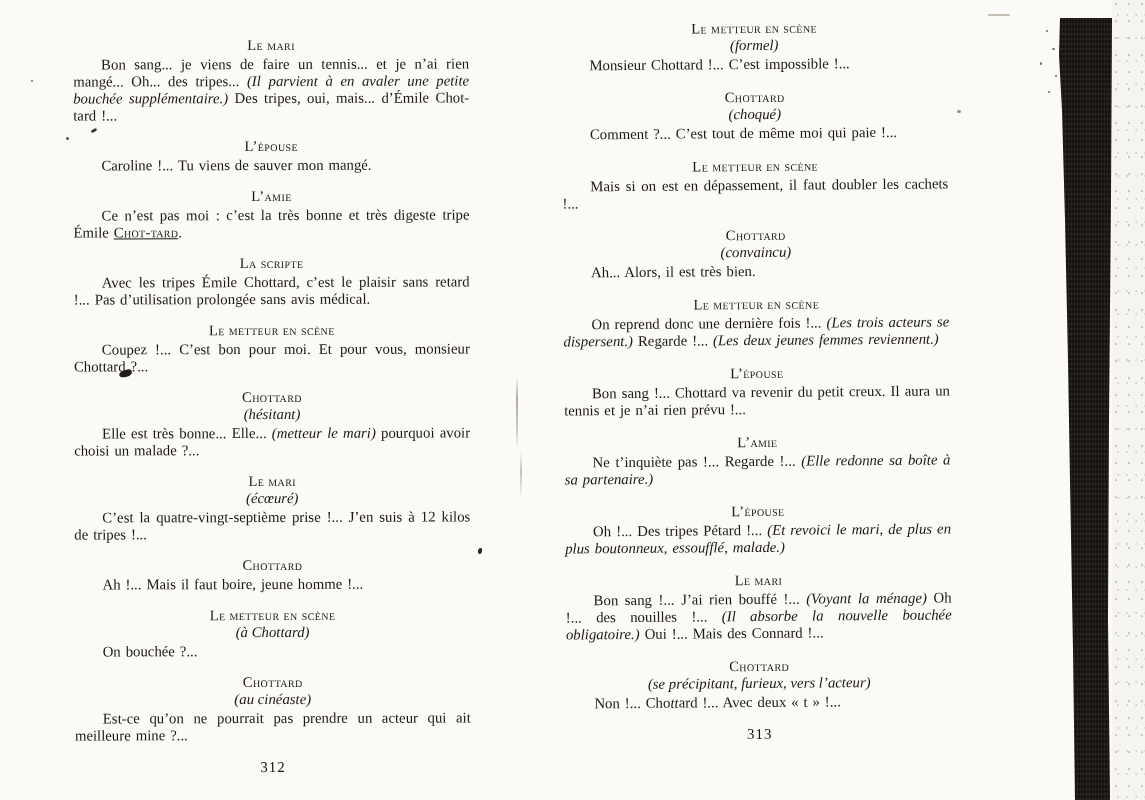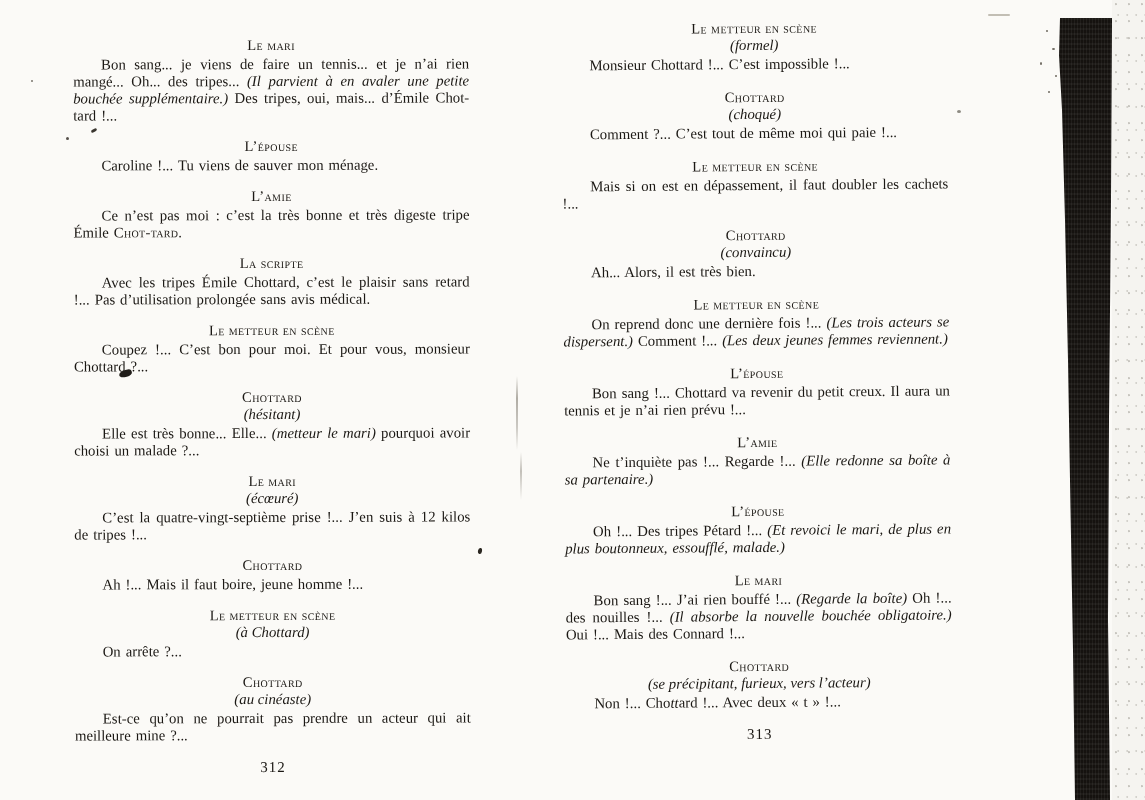--- a/index.html
+++ b/index.html
@@ -40,21 +40,21 @@
 
   .dialogue {
     margin: 2px 0 0 0;
     font-size: 14.8px;
     line-height: 17px;
     text-align: justify;
     text-indent: 28px;
     word-spacing: 1.2px;
   }
   .seg-italic { font-style: italic; }
-  .seg-smallcaps { font-variant: small-caps; letter-spacing: 0.3px; }
+  .seg-smallcaps { font-variant: small-caps; letter-spacing: 0.3px; text-decoration: underline; }
 
   .page-number {
     text-align: center;
     font-size: 15px;
     margin-top: 15px;
     letter-spacing: 1px;
   }
 
   
   .gutter-band {
@@ -99,21 +99,21 @@
 <div class="scan-canvas">
 
   <div class="page-column page-left">
     <div>
         <div class="entry">
           <div class="character">Le mari</div>
           <p class="dialogue"><span class="seg-normal">Bon sang... je viens de faire un tennis... et je n’ai rien mangé... Oh... des tripes... </span><span class="seg-italic">(Il parvient à en avaler une petite bouchée supplémentaire.)</span><span class="seg-normal"> Des tripes, oui, mais... d’Émile Chot-tard !...</span></p>
         </div>
         <div class="entry">
           <div class="character">L’épouse</div>
-          <p class="dialogue"><span class="seg-normal">Caroline !... Tu viens de sauver mon ménage.</span></p>
+          <p class="dialogue"><span class="seg-normal">Caroline !... Tu viens de sauver mon mangé.</span></p>
         </div>
         <div class="entry">
           <div class="character">L’amie</div>
           <p class="dialogue"><span class="seg-normal">Ce n’est pas moi : c’est la très bonne et très digeste tripe Émile </span><span class="seg-smallcaps">Chot-tard</span><span class="seg-normal">.</span></p>
         </div>
         <div class="entry">
           <div class="character">La scripte</div>
           <p class="dialogue"><span class="seg-normal">Avec les tripes Émile Chottard, c’est le plaisir sans retard !... Pas d’utilisation prolongée sans avis médical.</span></p>
         </div>
         <div class="entry">
@@ -130,21 +130,21 @@
           <div class="direction">(écœuré)</div>
           <p class="dialogue"><span class="seg-normal">C’est la quatre-vingt-septième prise !... J’en suis à 12 kilos de tripes !...</span></p>
         </div>
         <div class="entry">
           <div class="character">Chottard</div>
           <p class="dialogue"><span class="seg-normal">Ah !... Mais il faut boire, jeune homme !...</span></p>
         </div>
         <div class="entry">
           <div class="character">Le metteur en scène</div>
           <div class="direction">(à Chottard)</div>
-          <p class="dialogue"><span class="seg-normal">On arrête ?...</span></p>
+          <p class="dialogue"><span class="seg-normal">On bouchée ?...</span></p>
         </div>
         <div class="entry">
           <div class="character">Chottard</div>
           <div class="direction">(au cinéaste)</div>
           <p class="dialogue"><span class="seg-normal">Est-ce qu’on ne pourrait pas prendre un acteur qui ait meilleure mine ?...</span></p>
         </div>
       </div>
     <div class="page-number">312</div>
   </div>
 
@@ -164,37 +164,37 @@
           <div class="character">Le metteur en scène</div>
           <p class="dialogue"><span class="seg-normal">Mais si on est en dépassement, il faut doubler les cachets !...</span></p>
         </div>
         <div class="entry">
           <div class="character">Chottard</div>
           <div class="direction">(convaincu)</div>
           <p class="dialogue"><span class="seg-normal">Ah... Alors, il est très bien.</span></p>
         </div>
         <div class="entry">
           <div class="character">Le metteur en scène</div>
-          <p class="dialogue"><span class="seg-normal">On reprend donc une dernière fois !... </span><span class="seg-italic">(Les trois acteurs se dispersent.)</span><span class="seg-normal"> Comment !... </span><span class="seg-italic">(Les deux jeunes femmes reviennent.)</span></p>
+          <p class="dialogue"><span class="seg-normal">On reprend donc une dernière fois !... </span><span class="seg-italic">(Les trois acteurs se dispersent.)</span><span class="seg-normal"> Regarde !... </span><span class="seg-italic">(Les deux jeunes femmes reviennent.)</span></p>
         </div>
         <div class="entry">
           <div class="character">L’épouse</div>
           <p class="dialogue"><span class="seg-normal">Bon sang !... Chottard va revenir du petit creux. Il aura un tennis et je n’ai rien prévu !...</span></p>
         </div>
         <div class="entry">
           <div class="character">L’amie</div>
           <p class="dialogue"><span class="seg-normal">Ne t’inquiète pas !... Regarde !... </span><span class="seg-italic">(Elle redonne sa boîte à sa partenaire.)</span></p>
         </div>
         <div class="entry">
           <div class="character">L’épouse</div>
           <p class="dialogue"><span class="seg-normal">Oh !... Des tripes Pétard !... </span><span class="seg-italic">(Et revoici le mari, de plus en plus boutonneux, essoufflé, malade.)</span></p>
         </div>
         <div class="entry">
           <div class="character">Le mari</div>
-          <p class="dialogue"><span class="seg-normal">Bon sang !... J’ai rien bouffé !... </span><span class="seg-italic">(Regarde la boîte)</span><span class="seg-normal"> Oh !... des nouilles !... </span><span class="seg-italic">(Il absorbe la nouvelle bouchée obligatoire.)</span><span class="seg-normal"> Oui !... Mais des Connard !...</span></p>
+          <p class="dialogue"><span class="seg-normal">Bon sang !... J’ai rien bouffé !... </span><span class="seg-italic">(Voyant la ménage)</span><span class="seg-normal"> Oh !... des nouilles !... </span><span class="seg-italic">(Il absorbe la nouvelle bouchée obligatoire.)</span><span class="seg-normal"> Oui !... Mais des Connard !...</span></p>
         </div>
         <div class="entry">
           <div class="character">Chottard</div>
           <div class="direction">(se précipitant, furieux, vers l’acteur)</div>
           <p class="dialogue"><span class="seg-normal">Non !... Cho</span><span class="seg-italic">tt</span><span class="seg-normal">ard !... Avec deux « t » !...</span></p>
         </div>
       </div>
     <div class="page-number">313</div>
   </div>
 

